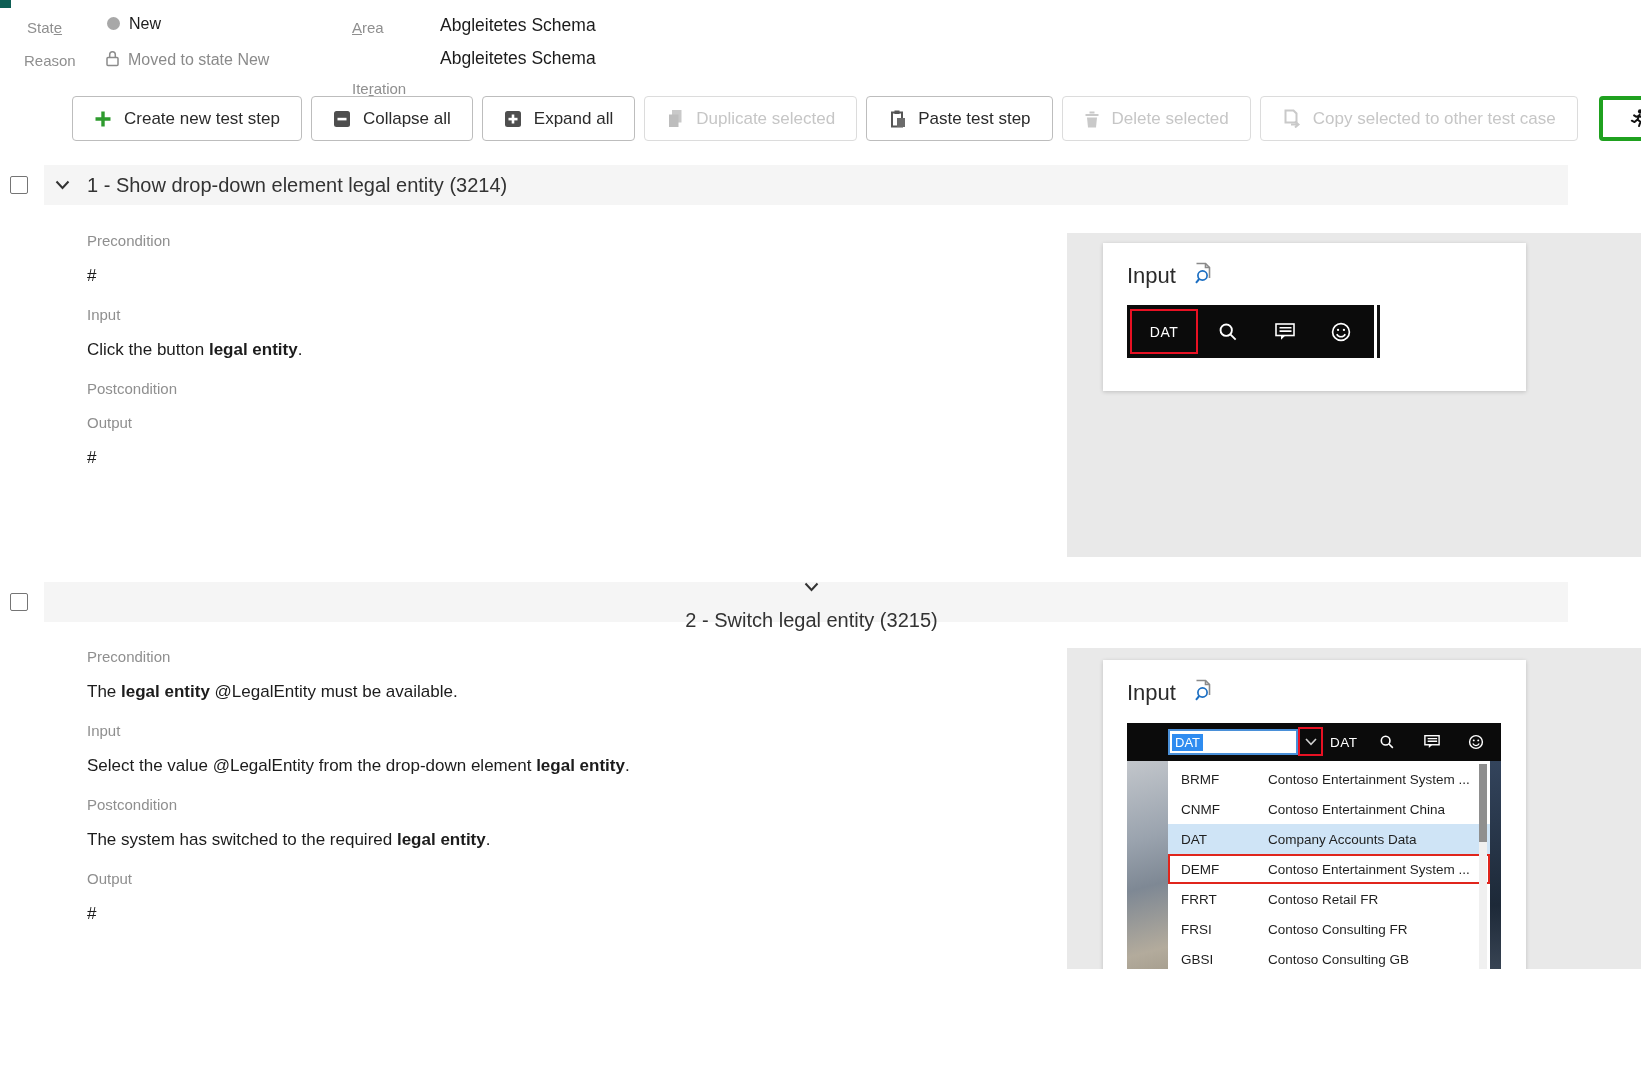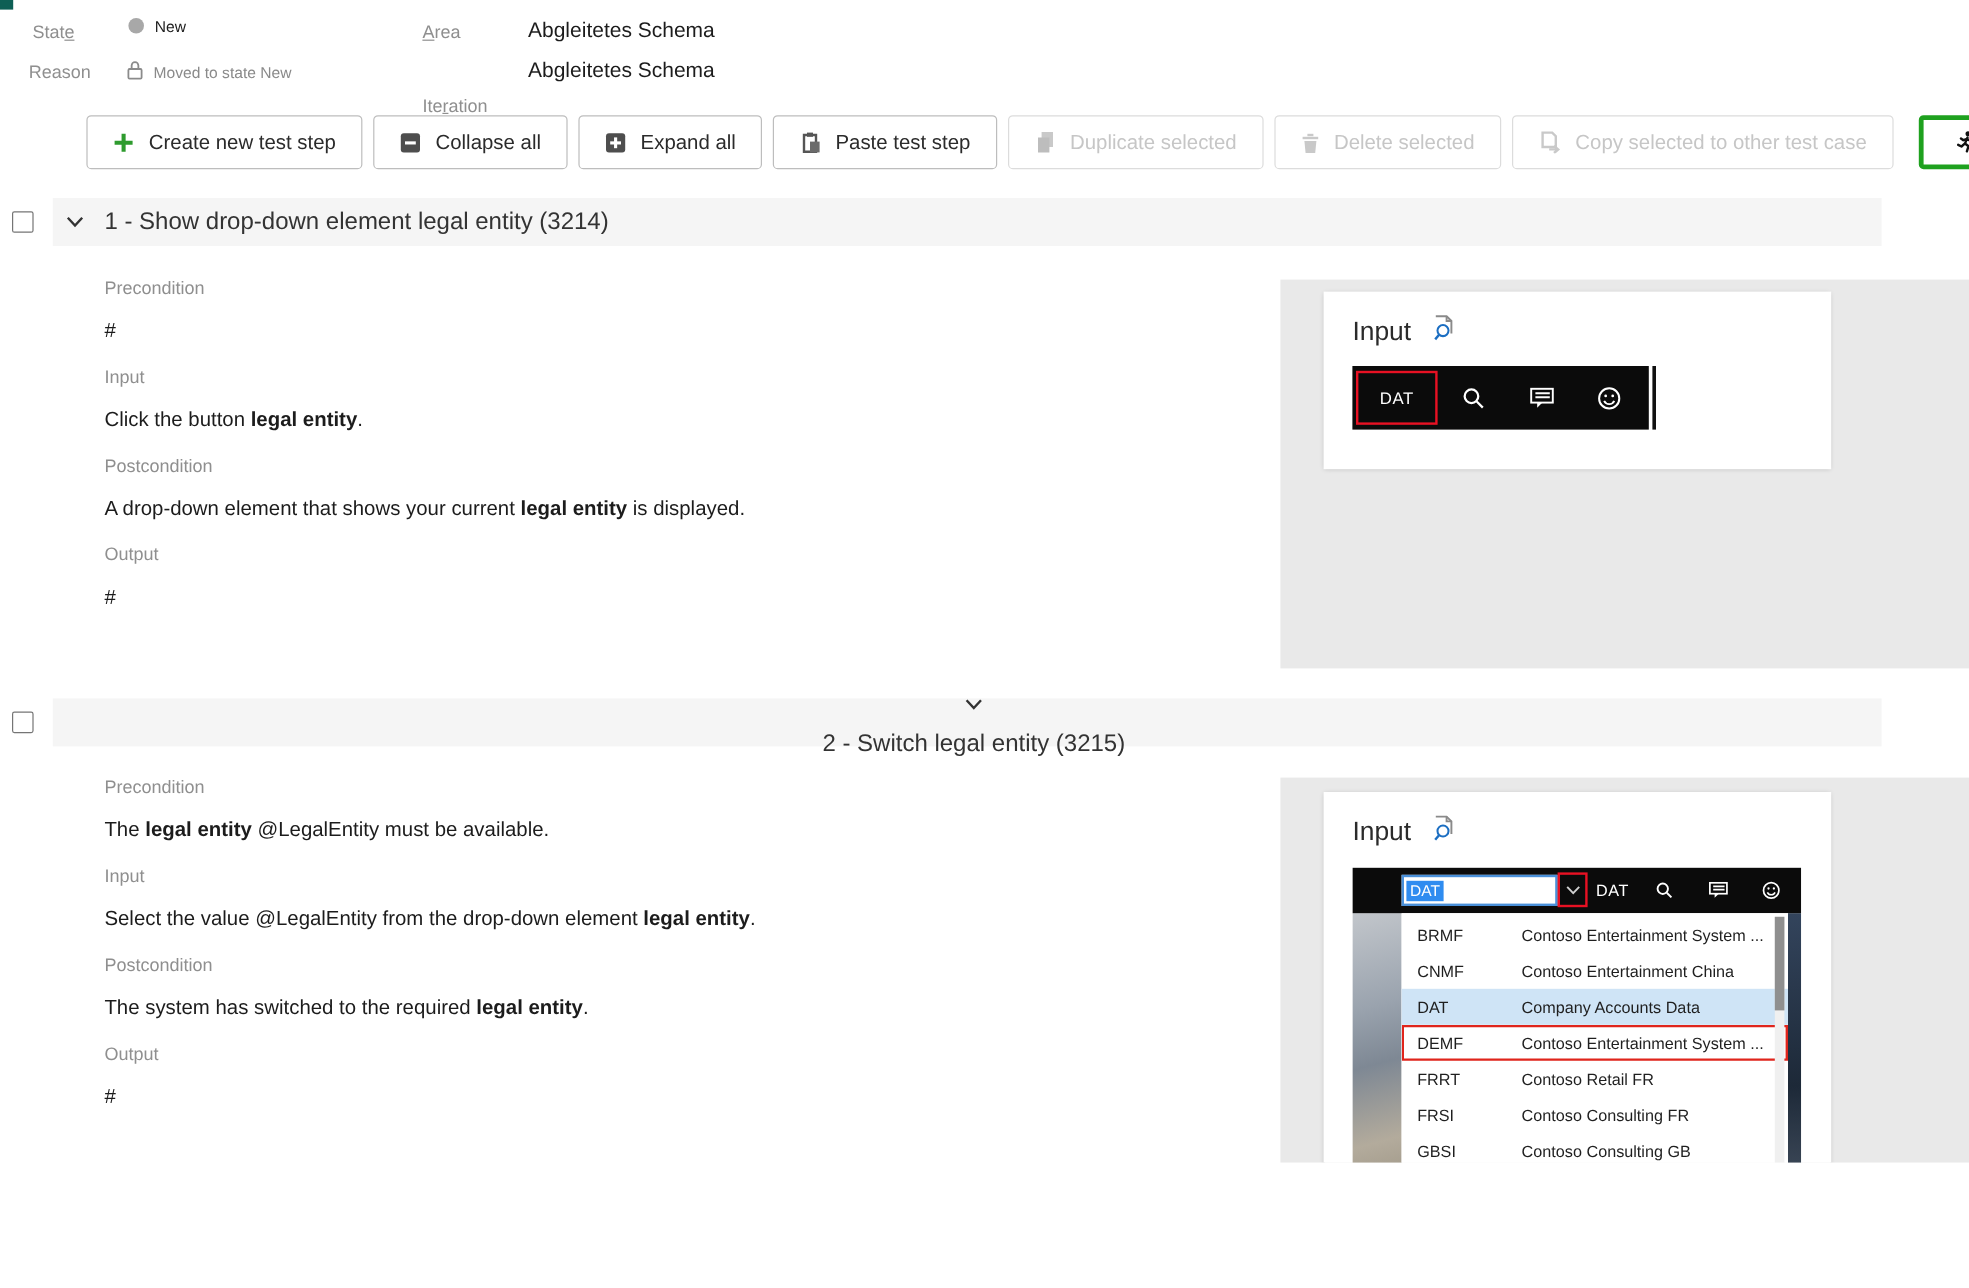--- a/index.html
+++ b/index.html
@@ -6,21 +6,21 @@
   html,body { background:#fff; }
   .page {
     position:relative; width:1641px; height:969px; overflow:hidden;
     background:#fff; font-family:"Liberation Sans", sans-serif; color:#1c1c1c;
   }
   .corner-mark { position:absolute; left:0; top:0; width:11px; height:8px; background:#0e5f55; }
 
   
   .wi-label { position:absolute; font-size:15px; color:#8f8f8f; }
   .accel { text-decoration:underline; }
-  .wi-value { position:absolute; font-size:13px; color:#1c1c1c; }
+  .wi-value { position:absolute; font-size:16px; color:#1c1c1c; }
   .wi-value.muted { color:#8a8a8a; }
   .state-dot { display:inline-block; width:13px; height:13px; border-radius:50%; background:#a8a8a8; margin-right:9px; vertical-align:-1px; }
   .lock-wrap { display:inline-block; margin-right:8px; vertical-align:-2px; }
 
   
   .toolbar { position:absolute; left:24px; top:96px; display:flex; gap:9px; align-items:flex-end;padding-left:48px; }
   .tb-btn {
     display:inline-flex; align-items:center; gap:12px; height:45px; padding:0 21px;
     background:#fff; border:1px solid #bdbdbd; border-radius:4px;
     font-family:"Liberation Sans", sans-serif; font-size:17px; color:#2b2b2b; white-space:nowrap; cursor:pointer;
@@ -130,38 +130,38 @@
     <button class="tb-btn">
       <span class="tb-ico">
           <svg width="18" height="18" viewBox="0 0 18 18">
             <rect x="1" y="1" width="16" height="16" rx="2.5" fill="#4e4e4e"></rect>
             <rect x="4.5" y="7.8" width="9" height="2.6" fill="#fff"></rect>
             <rect x="7.7" y="4.5" width="2.6" height="9" fill="#fff"></rect>
           </svg>
         </span>
       <span>Expand all</span>
     </button>
+    <button class="tb-btn disabled">
+      <span class="tb-ico">
+          <svg width="18" height="19" viewBox="0 0 18 19">
+            <rect x="6" y="1" width="9.5" height="12.5" fill="#c9c9c9"></rect>
+            <path d="M3 5.5 h9.5 v12.5 h-9.5 z" fill="#bdbdbd"></path>
+          </svg>
+        </span>
+      <span>Duplicate selected</span>
+    </button>
     <button class="tb-btn">
       <span class="tb-ico">
           <svg width="18" height="19" viewBox="0 0 18 19">
             <path d="M4 3.5 h10 v14 h-10 z" fill="none" stroke="#555" stroke-width="2"></path>
             <rect x="6.5" y="1.5" width="5" height="3.5" fill="#555"></rect>
             <rect x="9" y="9" width="8" height="9" fill="#6b6b6b"></rect>
           </svg>
         </span>
       <span>Paste test step</span>
-    </button>
-    <button class="tb-btn disabled">
-      <span class="tb-ico">
-          <svg width="18" height="19" viewBox="0 0 18 19">
-            <rect x="6" y="1" width="9.5" height="12.5" fill="#c9c9c9"></rect>
-            <path d="M3 5.5 h9.5 v12.5 h-9.5 z" fill="#bdbdbd"></path>
-          </svg>
-        </span>
-      <span>Duplicate selected</span>
     </button>
     <button class="tb-btn disabled">
       <span class="tb-ico">
           <svg width="16" height="18" viewBox="0 0 16 18">
             <rect x="1.5" y="4" width="13" height="2" fill="#c9c9c9"></rect>
             <rect x="5.5" y="1.5" width="5" height="2" fill="#c9c9c9"></rect>
             <path d="M3 7.5 h10 l-1 10 h-8 z" fill="#c9c9c9"></path>
           </svg>
         </span>
       <span>Delete selected</span>
@@ -193,21 +193,20 @@
         </svg>
       </span>
     <span class="step-title">1 - Show drop-down element legal entity (3214)</span>
   </div>
   <div class="step-content" style="top:232px;">
     <div class="f-label">Precondition</div>
     <div class="f-value"><span>#</span><b></b><span></span></div>
     <div class="f-label">Input</div>
     <div class="f-value"><span>Click the button </span><b>legal entity</b><span>.</span></div>
     <div class="f-label">Postcondition</div>
-    <div class="f-value"><span>A drop-down element that shows your current </span><b>legal entity</b><span> is displayed.</span></div>
     <div class="f-label">Output</div>
     <div class="f-value"><span>#</span><b></b><span></span></div>
   </div>
 
   <div class="panel" style="top:233px; height:324px;">
     <div class="card" style="top:10px; width:423px; height:148px;">
       <div class="card-head">
         <span class="card-title">Input</span>
         <span><svg width="22" height="23" viewBox="0 0 22 23">
               <path d="M4.5 1.5 h9 l4 4 v10.5" fill="none" stroke="#8a8a8a" stroke-width="1.6"></path>

